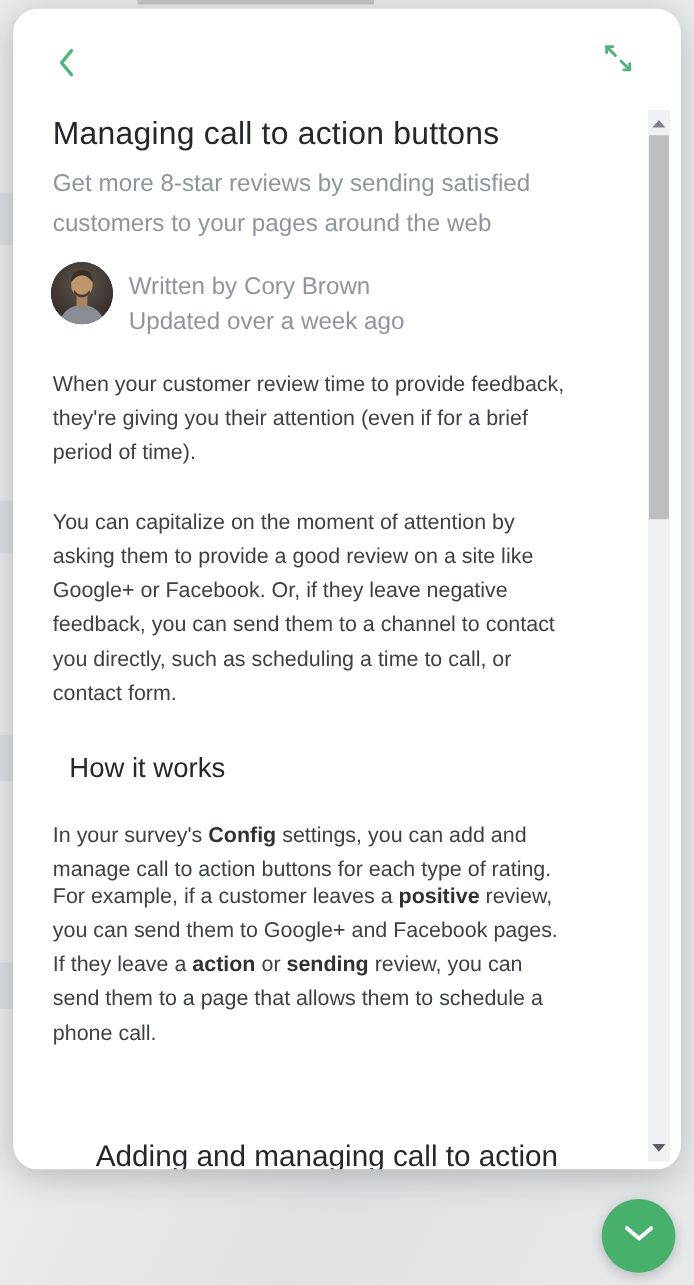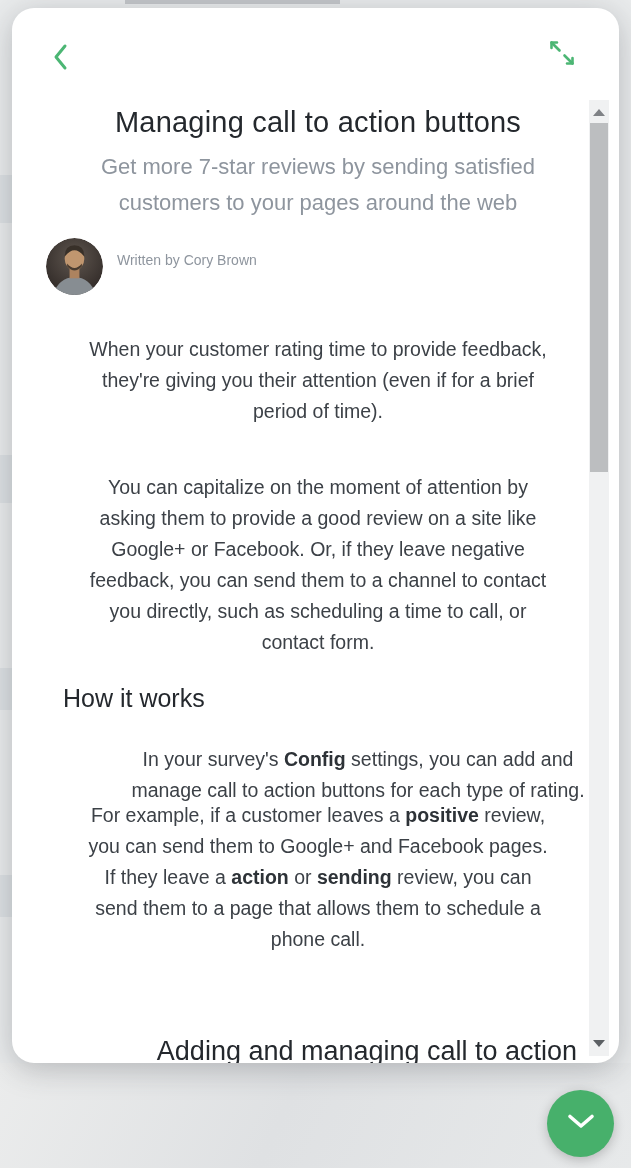--- a/index.html
+++ b/index.html
@@ -22,21 +22,20 @@
   .bg-bottom {
     position:absolute; left:0; top:1063px; width:631px; height:105px;
     background:linear-gradient(115deg,#ebecec 0%,#dfe1e3 45%,#e7e9ea 100%);
   }
   
   .card {
     position:absolute; left:12px; top:8px; width:607px; height:1055px;
     background:#ffffff; border-radius:22px;
     box-shadow:0 6px 30px rgba(50,55,60,.28);
     overflow:hidden;
-    text-align:center;
   }
   .icon-btn {
     position:absolute; background:none; border:none; cursor:pointer;
     display:flex; align-items:center; justify-content:center;
     width:36px; height:36px;
   }
   .back-btn   { left:30px; top:32px; }
   .expand-btn { left:532px; top:28px; }
 
   
@@ -48,35 +47,35 @@
     position:absolute; left:36px; top:141px; width:540px;
     font-size:22px; line-height:36px; color:#8e959e;
     white-space:pre-line; font-weight:400;
   }
   .avatar {
     position:absolute; left:34px; top:230px; width:57px; height:57px;
     border-radius:50%; overflow:hidden;
   }
   .author-meta {
     position:absolute; left:105px; top:236px;
-    font-size:14px; line-height:32px; color:#8e959e;
+    font-size:22px; line-height:32px; color:#8e959e;
   }
   .para {
     position:absolute; left:36px; width:540px;
     font-size:19.5px; line-height:31px; color:#3c4147;
     white-space:pre-line;
   }
   .para b { font-weight:700; color:#2d3237; }
   .p1 { top:326px; }
-  .p2 { top:464px; }
+  .p2 { top:452px; }
   .h2 {
     position:absolute; left:36px; top:676px;
     font-size:25px; font-weight:400; color:#24282d;margin-left:15px;
   }
-  .p3 { top:736px;margin-left:40px; }
+  .p3 { top:736px; }
   .p4 { top:792px; }
   .h3 {
     position:absolute; left:36px; top:1026px; width:560px;
     font-size:27px; font-weight:400; color:#24282d; line-height:34px;margin-left:39px;
   }
 
   
   .scroll-track {
     position:absolute; right:10px; top:92px; width:20px; height:956px;
     background:#f0f1f2;
@@ -128,44 +127,45 @@
           <path d="M12.5 13.5 L4.5 5.5"></path>
             <path d="M4.5 11 L4.5 5.5 L10 5.5"></path>
           <path d="M17.5 18.5 L25.5 26.5"></path>
             <path d="M25.5 21 L25.5 26.5 L20 26.5"></path>
         </g>
       </svg>
     </span>
   </button>
 
   <h1 class="title">Managing call to action buttons</h1>
-  <div class="subtitle">Get more 7-star reviews by sending satisfied
+  <div class="subtitle">Get more 8-star reviews by sending satisfied
 customers to your pages around the web</div>
 
   <div class="avatar">
     <svg width="57" height="57" viewBox="0 0 58 58">
       <defs>
         <radialGradient id="avbg" cx="50%" cy="35%" r="80%">
           <stop offset="0%" stop-color="#5f564f"></stop>
           <stop offset="100%" stop-color="#27211f"></stop>
         </radialGradient>
       </defs>
       <circle cx="29" cy="29" r="29" fill="url(#avbg)"></circle>
       <path d="M7 58 Q13 40 29 40 Q45 40 51 58 Z" fill="#878d92"></path>
       <rect x="24" y="29" width="10" height="12" fill="#ad835f"></rect>
       <ellipse cx="29" cy="21" rx="10" ry="12" fill="#c0966f"></ellipse>
       <path d="M19 19 Q19 7.5 29 7.5 Q39 7.5 39 19 Q34 12.5 29 12.5 Q24 12.5 19 19 Z" fill="#383029"></path>
       <path d="M21.5 26 Q29 35 36.5 26 L36.5 29 Q29 37 21.5 29 Z" fill="#4a3c30"></path>
     </svg>
   </div>
   <div class="author-meta">
     <div>Written by Cory Brown</div>
+    <div>Updated over a week ago</div>
   </div>
 
-  <p class="para p1">When your customer rating time to provide feedback,
+  <p class="para p1">When your customer review time to provide feedback,
 they're giving you their attention (even if for a brief
 period of time).</p>
   <p class="para p2">You can capitalize on the moment of attention by
 asking them to provide a good review on a site like
 Google+ or Facebook. Or, if they leave negative
 feedback, you can send them to a channel to contact
 you directly, such as scheduling a time to call, or
 contact form.</p>
 
   <h2 class="h2">How it works</h2>

